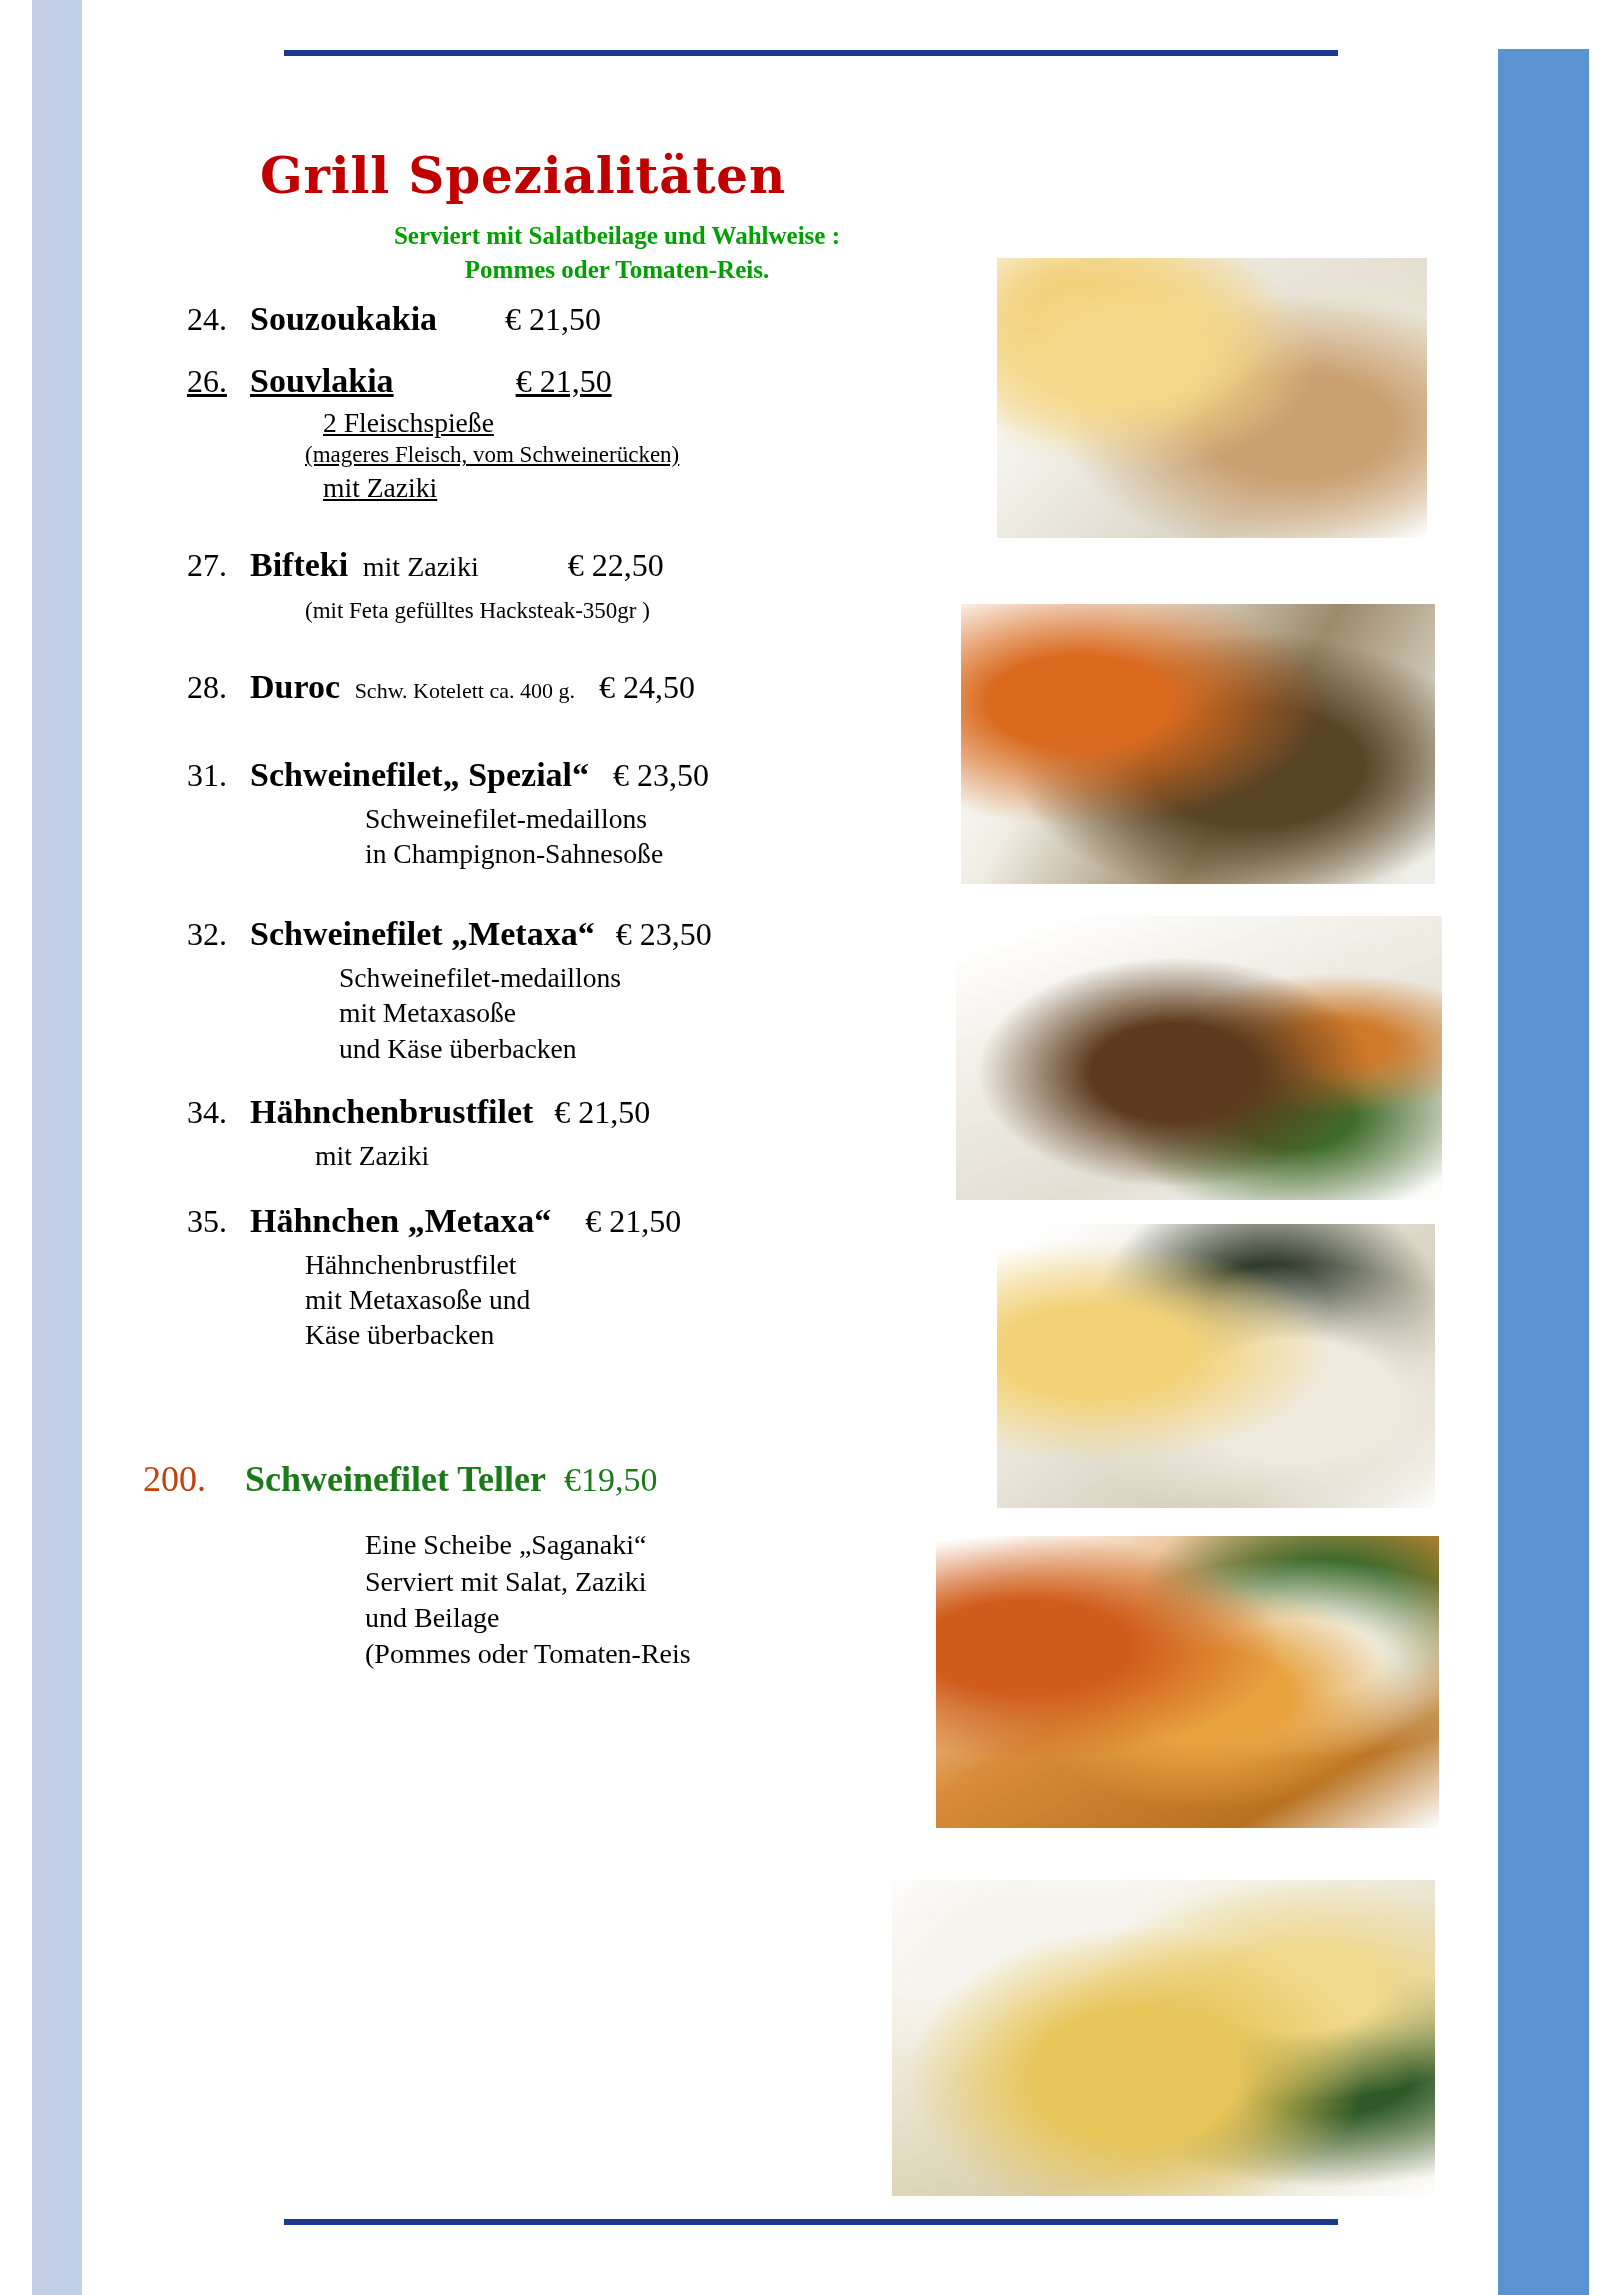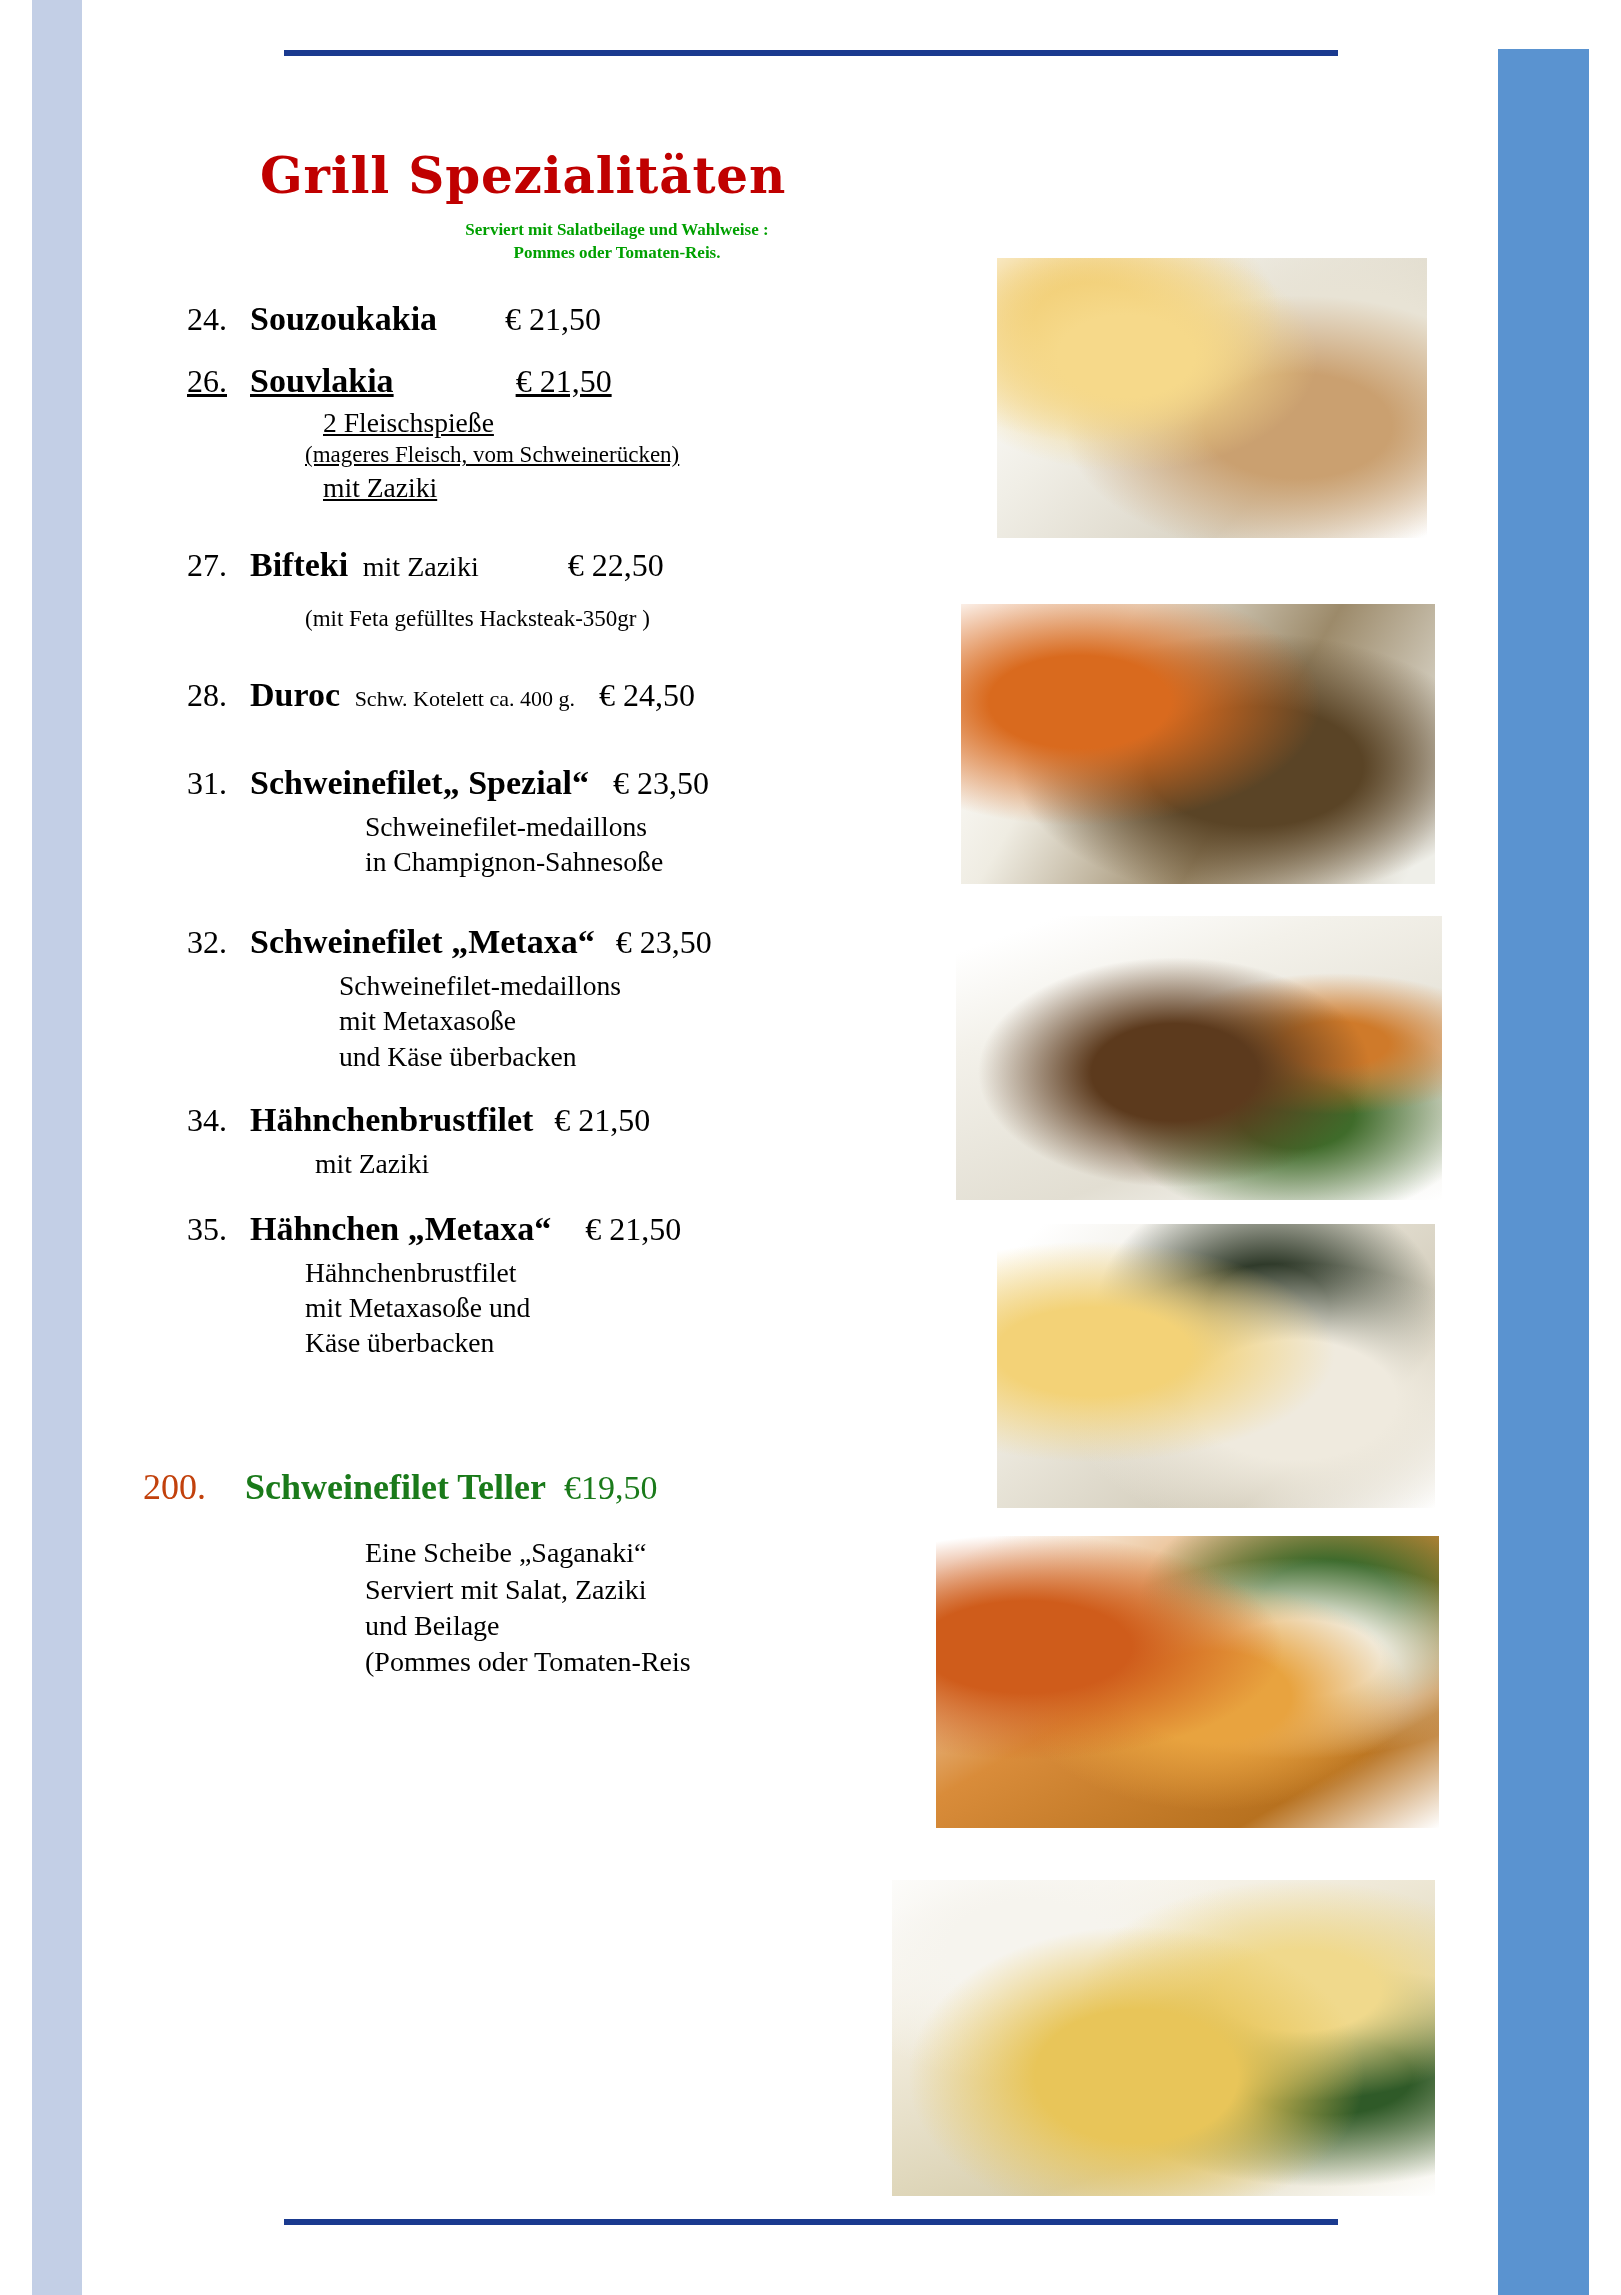--- a/index.html
+++ b/index.html
@@ -83,21 +83,21 @@
   }
   .subtitle {
     position: absolute;
     left: 130px;
     top: 122px;
     width: 730px;
     text-align: center;
     color: #00a000;
     font-family: "Liberation Serif", serif;
     font-weight: bold;
-    font-size: 17px;
+    font-size: 25px;
     line-height: 1.35;
   }
 
   
   .items {
     position: absolute;
     left: 0;
     top: 203px;
     width: 859px;
   }
@@ -274,21 +274,21 @@
         <div class="desc" style="margin-left:201px;">   mit Zaziki</div>
       </div>
 
       <div class="item" style="margin-top:41px;">
         <div class="item-head">
           <span class="num">27.</span>
           <span class="name">Bifteki</span>
           <span class="name-sub" style="margin-left:14.6px;">mit Zaziki</span>
           <span class="price" style="margin-left:89px;margin-right:auto;">€ 22,50</span>
         </div>
-        <div class="desc-small" style="margin-left:183px;margin-top:20px;">(mit Feta gefülltes Hacksteak-350gr )</div>
+        <div class="desc-small" style="margin-left:183px;margin-top:12px;">(mit Feta gefülltes Hacksteak-350gr )</div>
       </div>
 
       <div class="item" style="margin-top:42px;">
         <div class="item-head">
           <span class="num">28.</span>
           <span class="name">Duroc</span>
           <span class="name-sub-small" style="margin-left:14.6px;">Schw. Kotelett ca. 400 g.</span>
           <span class="price" style="margin-left:24px;margin-right:auto;">€ 24,50</span>
         </div>
       </div>

